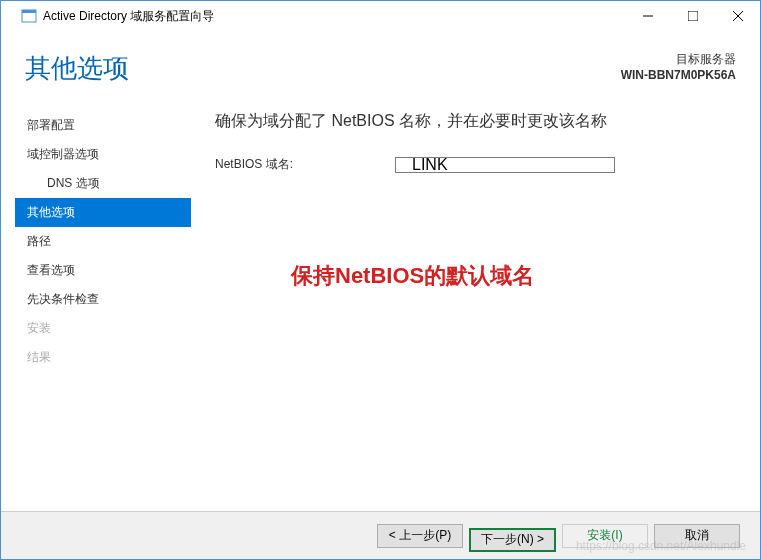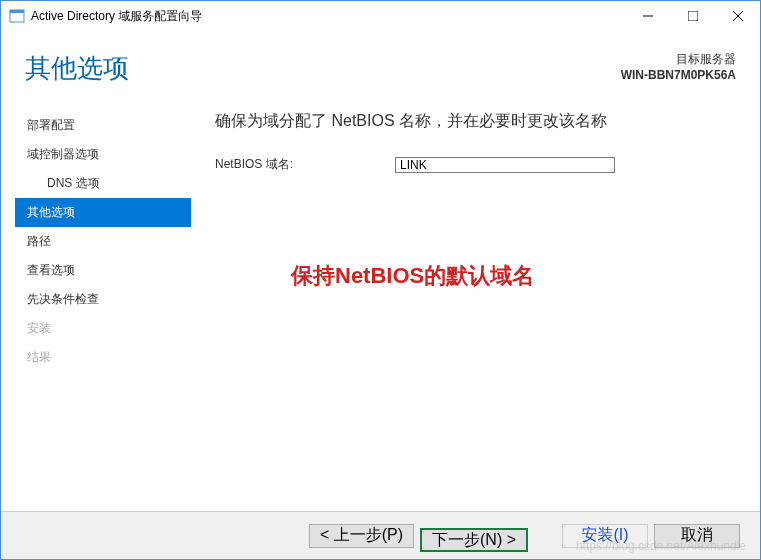--- a/index.html
+++ b/index.html
@@ -1,46 +1,46 @@
 <!DOCTYPE html>
 <html><head>
   <meta charset="utf-8">
   <style>
     * { box-sizing: border-box; margin: 0; padding: 0; }
     body { font-family: "Microsoft YaHei", "Segoe UI", sans-serif; font-size: 12px; background: #fff; }
     .window { width: 761px; height: 560px; border: 1px solid #4a90d9; position: relative; background: #fff; }
-    .titlebar { height: 30px; display: flex; align-items: center; padding: 0 0 0 8px; background: #fff; }
+    .titlebar { height: 30px; display: flex; align-items: center; padding: 0 0 0 20px; background: #fff; }
     .titlebar-icon { width: 16px; height: 16px; margin-right: 6px; display: flex; align-items: center; justify-content: center; }
     .titlebar-title { flex: 1; font-size: 12px; color: #000; }
     .titlebar-controls { display: flex; height: 100%; }
     .titlebar-btn { width: 45px; height: 30px; display: flex; align-items: center; justify-content: center; cursor: pointer; }
     .header-area { position: absolute; top: 50px; left: 24px; right: 24px; display: flex; justify-content: space-between; align-items: flex-start; }
     .page-title { font-size: 26px; color: #0066b3; font-weight: 300; }
     .target-info { text-align: right; font-size: 12px; color: #333; }
     .target-label { display: block; }
     .target-value { display: block; font-weight: bold; margin-left: 11px; }
     .main-area { display: flex; position: absolute; top: 110px; left: 0; right: 0; bottom: 48px; }
     .sidebar { width: 190px; padding-left: 14px; }
     .sidebar-item { padding: 6px 12px; font-size: 12px; color: #333; cursor: pointer; }
     .sidebar-item.indent { padding-left: 32px; }
     .sidebar-item.active { background: #0078d7; color: #fff; }
     .sidebar-item.disabled { color: #aaa; }
     .content-pane { flex: 1; padding: 0 24px 0 24px; position: relative; }
     .instruction { font-size: 16px; color: #333; margin-bottom: 24px; }
     .form-row { display: flex; align-items: center; margin-bottom: 12px; }
     .form-label { width: 180px; font-size: 12px; color: #333; }
-    .form-input { width: 220px; height: 16px; border: 1px solid #7a7a7a; padding: 0 4px; font-size: 12px; font-family: inherit; }
+    .form-input { width: 220px; height: 16px; border: 1px solid #7a7a7a; padding: 0 16px; font-size: 16px; font-family: inherit; }
     .annotation { position: absolute; top: 150px; left: 100px; font-size: 22px; color: #d32020; font-weight: bold; }
     .link-row { position: absolute; bottom: 16px; left: 214px; }
     .link { color: #0066cc; font-size: 12px; cursor: pointer; }
     .link-suffix { color: #0066cc; font-size: 12px; margin-left: 4px; cursor: pointer; }
     .footer { position: absolute; bottom: 0; left: 0; right: 0; height: 48px; border-top: 1px solid #ccc; display: flex; align-items: center; justify-content: flex-end; padding: 0 20px; gap: 6px; background: #f0f0f0; }
-    .btn { min-width: 86px; height: 24px; border: 1px solid #adadad; background: #e1e1e1; font-size: 16px; cursor: pointer; font-family: inherit; padding: 0 10px; }
+    .btn { min-width: 86px; height: 24px; border: 1px solid #adadad; background: #e1e1e1; font-size: 12px; cursor: pointer; font-family: inherit; padding: 0 10px; }
     .btn.primary { border: 2px solid #15803d; margin-top: 8px; }
-    .btn.disabled { color: #1d4ed8; border-color: #ccc; background: #f0f0f0; cursor: default; margin-left: 28px; }
+    .btn.disabled { color: #15803d; border-color: #ccc; background: #f0f0f0; cursor: default; }
     .watermark { position: absolute; bottom: 6px; right: 14px; font-size: 12px; color: rgba(180,180,180,0.5); pointer-events: none; margin-top: 13px; }
   </style>
 </head>
 <body>
 
 <div class="window">
 
   <div class="titlebar">
     <span class="titlebar-icon">
       <svg width="16" height="16" viewBox="0 0 16 16">

